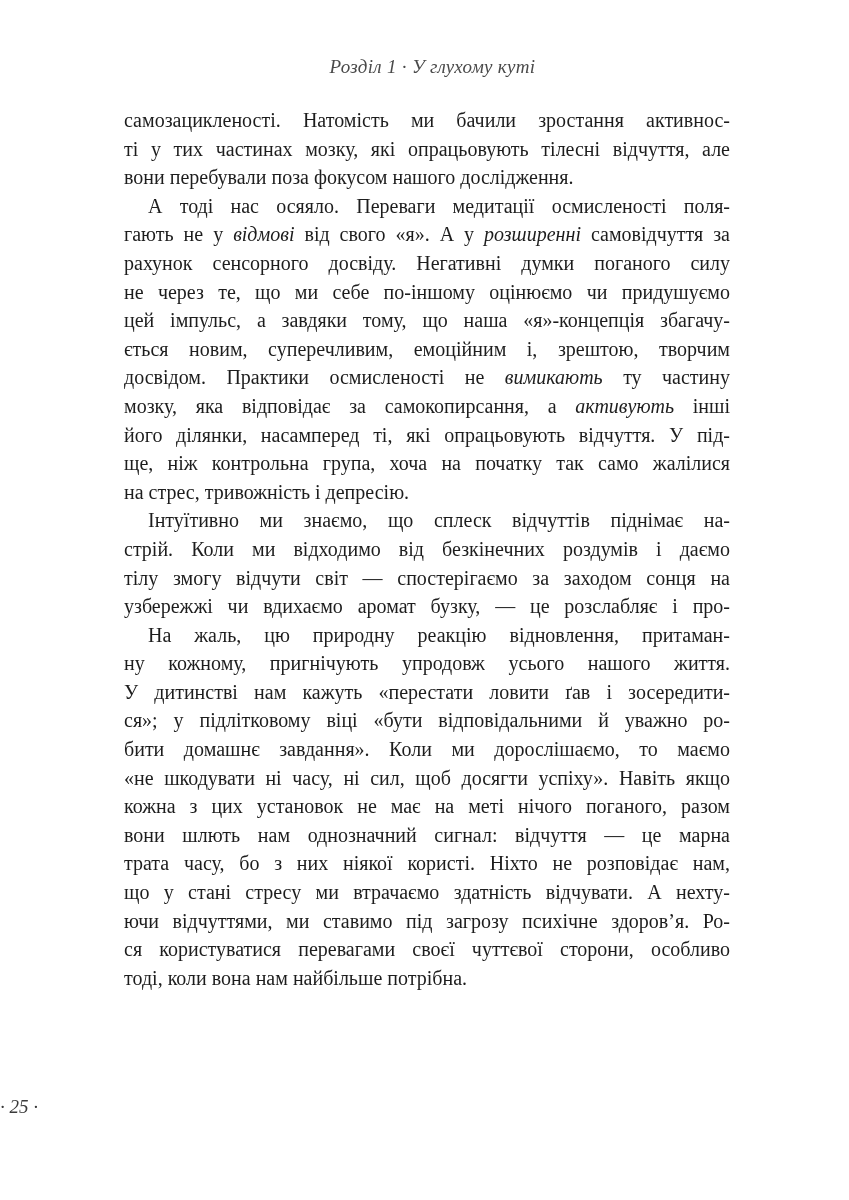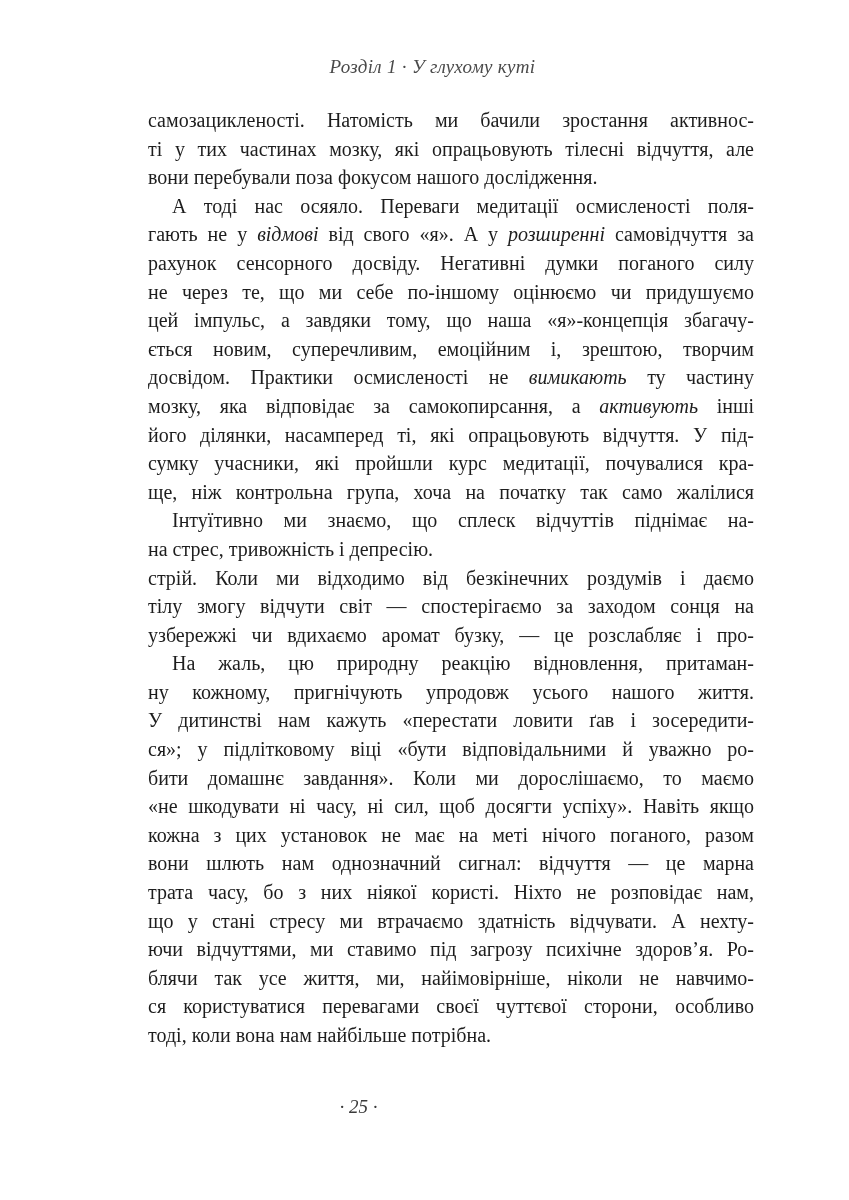--- a/index.html
+++ b/index.html
@@ -22,21 +22,21 @@
     width: 849px;
     text-align: center;
     font-style: italic;
     font-size: 19px;
     letter-spacing: 0.3px;
     color: #4a4a4a;
   }
   .text-block {
     position: absolute;
     top: 106px;
-    left: 148px;
+    left: 124px;
     width: 606px;
     font-size: 20px;
     line-height: 28.6px;
     color: #1d1d1d;
   }
   .line {
     text-align: justify;
     text-align-last: justify;
     white-space: normal;
   }
@@ -46,21 +46,21 @@
   .line.indent {
     text-indent: 24px;
   }
   .line i {
   }
   .page-number {
     position: absolute;
     top: 1096px;
     left: 0;
     width: 717px;
-    text-align: center;
+    text-align: left;
     font-style: italic;
     font-size: 19px;
     color: #3a3a3a;
   }
 </style>
 </head>
 <body>
 
 <div class="page">
   <div class="running-header">Розділ 1 · У глухому куті</div>
@@ -71,37 +71,35 @@
       <div class="line last">вони перебували поза фокусом нашого дослідження.</div>
       <div class="line indent">А тоді нас осяяло. Переваги медитації осмисленості поля-</div>
       <div class="line">гають не у <i>відмові</i> від свого «я». А у <i>розширенні</i> самовідчуття за</div>
       <div class="line">рахунок сенсорного досвіду. Негативні думки поганого силу</div>
       <div class="line">не через те, що ми себе по-іншому оцінюємо чи придушуємо</div>
       <div class="line">цей імпульс, а завдяки тому, що наша «я»-концепція збагачу-</div>
       <div class="line">ється новим, суперечливим, емоційним і, зрештою, творчим</div>
       <div class="line">досвідом. Практики осмисленості не <i>вимикають</i> ту частину</div>
       <div class="line">мозку, яка відповідає за самокопирсання, а <i>активують</i> інші</div>
       <div class="line">його ділянки, насамперед ті, які опрацьовують відчуття. У під-</div>
-      <div class="line">сумку учасники, які пройшли курс медитації, почувалися кра-</div>
       <div class="line">ще, ніж контрольна група, хоча на початку так само жалілися</div>
+      <div class="line last">на стрес, тривожність і депресію.</div>
       <div class="line indent">Інтуїтивно ми знаємо, що сплеск відчуттів піднімає на-</div>
-      <div class="line last">на стрес, тривожність і депресію.</div>
       <div class="line">стрій. Коли ми відходимо від безкінечних роздумів і даємо</div>
       <div class="line">тілу змогу відчути світ — спостерігаємо за заходом сонця на</div>
       <div class="line">узбережжі чи вдихаємо аромат бузку, — це розслабляє і про-</div>
       <div class="line indent">На жаль, цю природну реакцію відновлення, притаман-</div>
       <div class="line">ну кожному, пригнічують упродовж усього нашого життя.</div>
       <div class="line">У дитинстві нам кажуть «перестати ловити ґав і зосередити-</div>
       <div class="line">ся»; у підлітковому віці «бути відповідальними й уважно ро-</div>
       <div class="line">бити домашнє завдання». Коли ми дорослішаємо, то маємо</div>
       <div class="line">«не шкодувати ні часу, ні сил, щоб досягти успіху». Навіть якщо</div>
       <div class="line">кожна з цих установок не має на меті нічого поганого, разом</div>
       <div class="line">вони шлють нам однозначний сигнал: відчуття — це марна</div>
       <div class="line">трата часу, бо з них ніякої користі. Ніхто не розповідає нам,</div>
       <div class="line">що у стані стресу ми втрачаємо здатність відчувати. А нехту-</div>
       <div class="line">ючи відчуттями, ми ставимо під загрозу психічне здоров’я. Ро-</div>
-      <div class="line">блячи так усе життя, ми, найімовірніше, ніколи не навчимо-</div>
       <div class="line">ся користуватися перевагами своєї чуттєвої сторони, особливо</div>
       <div class="line last">тоді, коли вона нам найбільше потрібна.</div>
     </div>
 
   <div class="page-number">· 25 ·</div>
 </div>
 
 </body></html>

